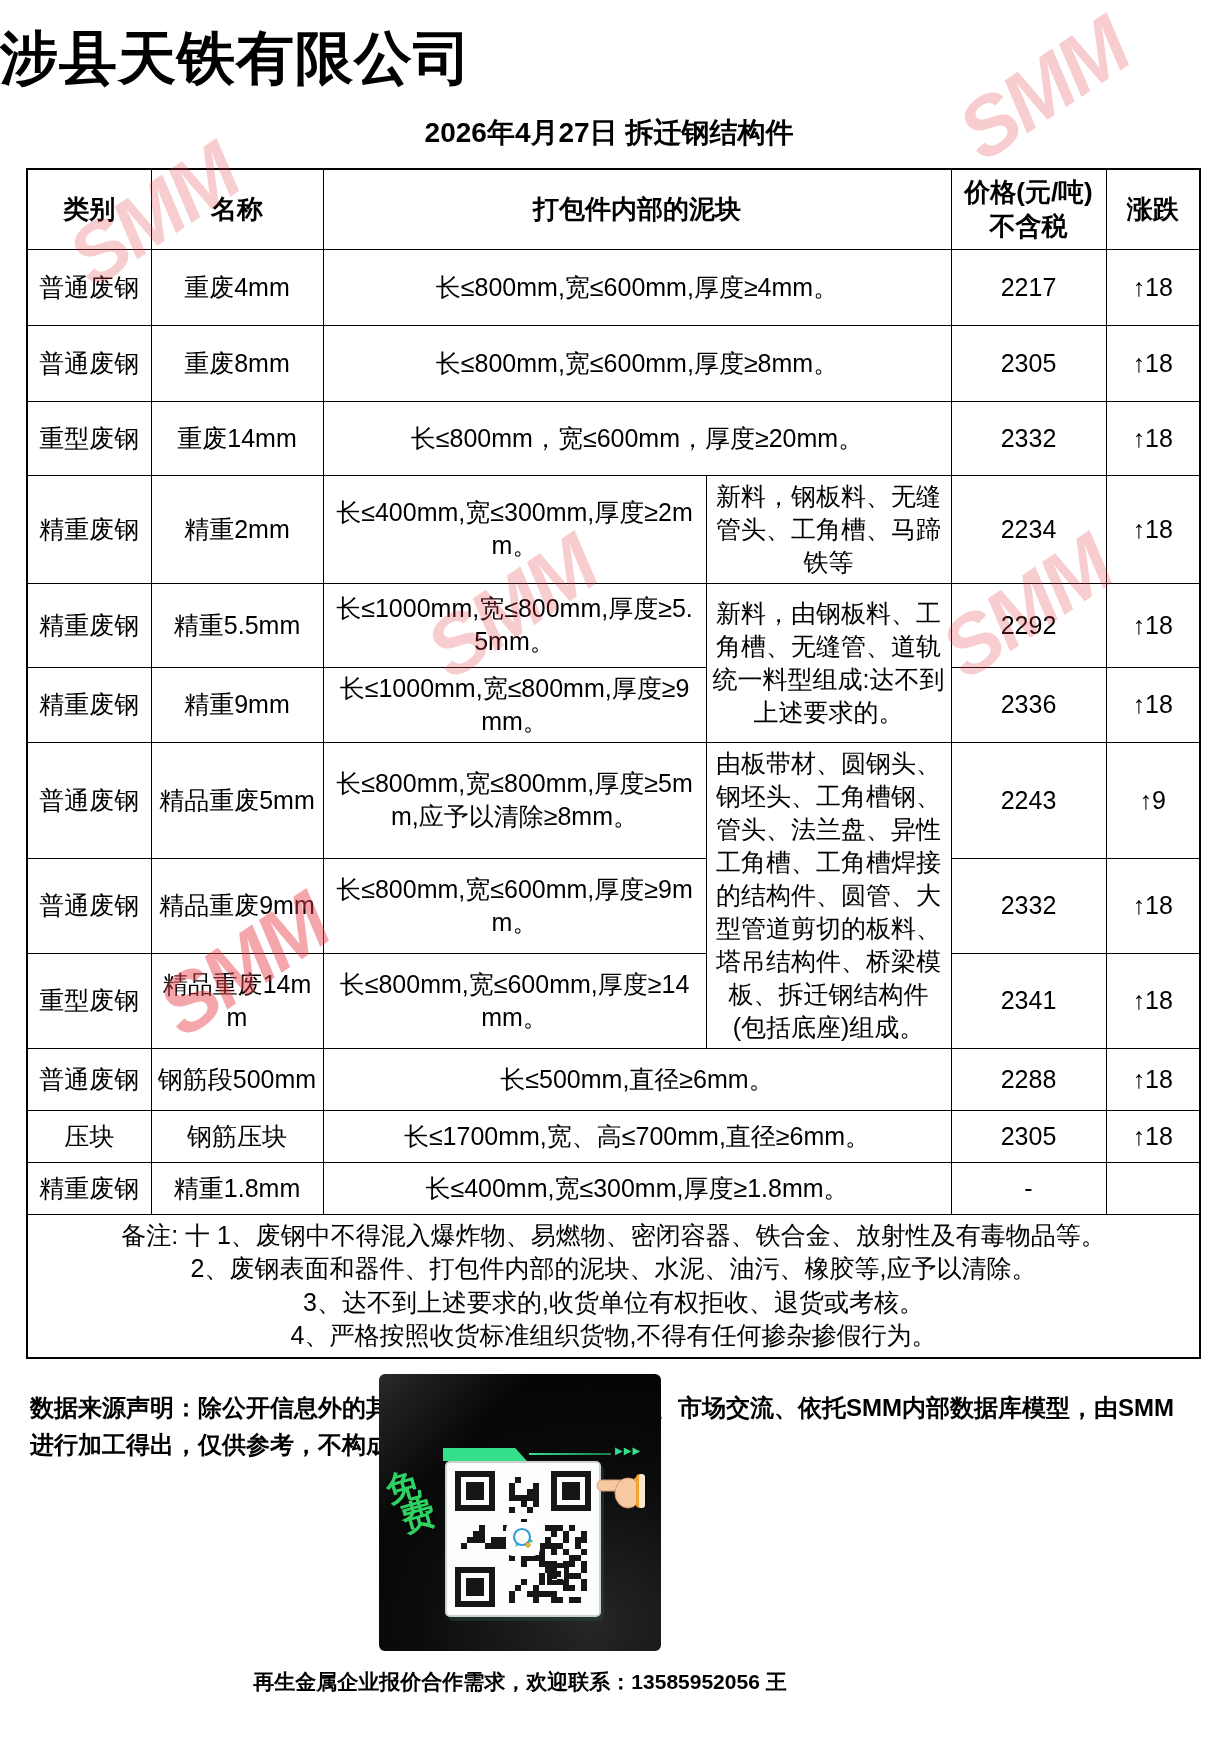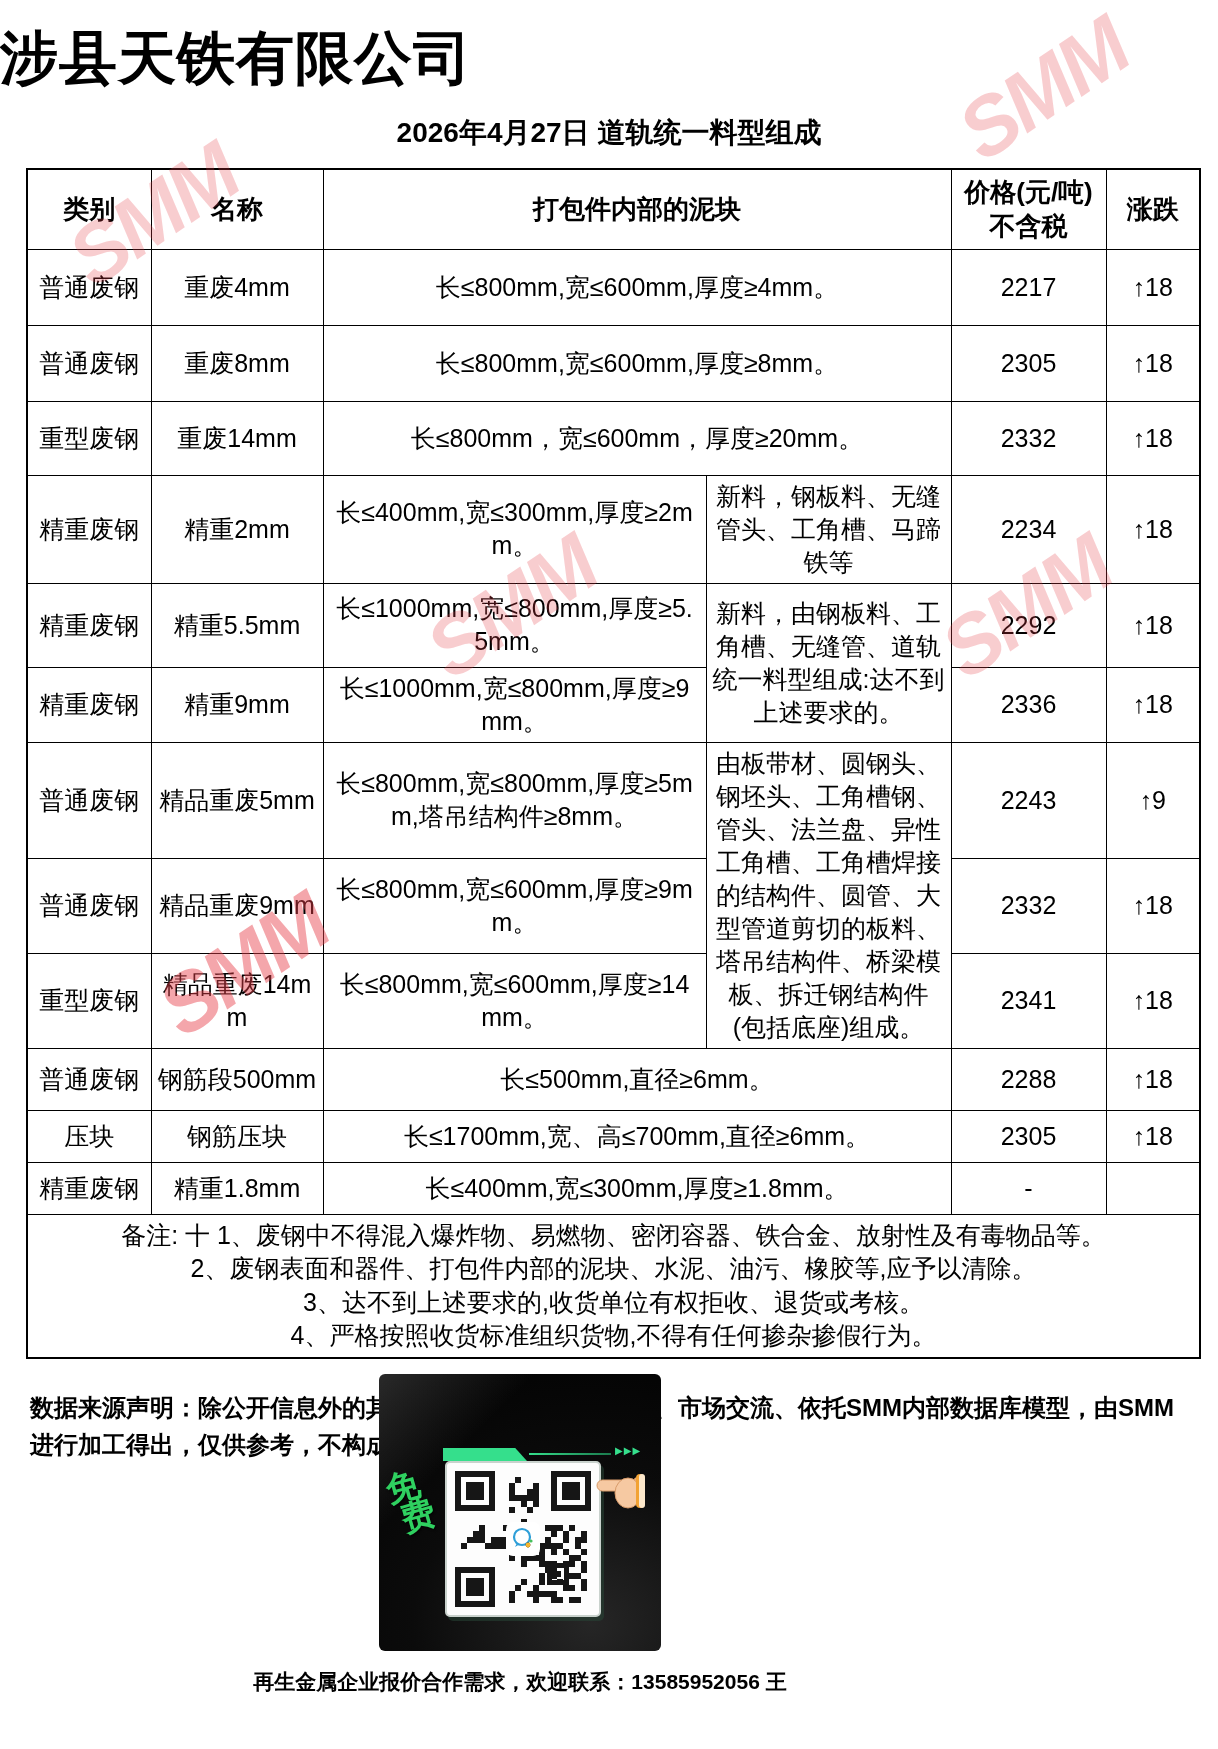--- a/index.html
+++ b/index.html
@@ -195,21 +195,21 @@
 </head>
 <body>
 
 <div class="wm wm1">SMM</div>
 <div class="wm wm2">SMM</div>
 <div class="wm wm3">SMM</div>
 <div class="wm wm4">SMM</div>
 <div class="wm wm5">SMM</div>
 
 <div class="company-title">涉县天铁有限公司</div>
-<div class="doc-subtitle">2026年4月27日 道轨统一料型组成</div>
+<div class="doc-subtitle">2026年4月27日 拆迁钢结构件</div>
 
 <table class="price">
   <colgroup>
     <col style="width:124px">
       <col style="width:172px">
       <col style="width:383px">
     <col style="width:245px">
       <col style="width:155px">
       <col style="width:94px">
   </colgroup>
@@ -264,21 +264,21 @@
   <tr class="r-d">
     <td>精重废钢</td>
     <td>精重9mm</td>
     <td>长≤1000mm,宽≤800mm,厚度≥9mm。</td>
     <td>2336</td>
     <td>↑18</td>
   </tr>
   <tr class="r-e">
     <td>普通废钢</td>
     <td>精品重废5mm</td>
-    <td>长≤800mm,宽≤800mm,厚度≥5mm,塔吊结构件≥8mm。</td>
+    <td>长≤800mm,宽≤800mm,厚度≥5mm,应予以清除≥8mm。</td>
     <td rowspan="3">由板带材、圆钢头、钢坯头、工角槽钢、管头、法兰盘、异性工角槽、工角槽焊接的结构件、圆管、大型管道剪切的板料、塔吊结构件、桥梁模板、拆迁钢结构件(包括底座)组成。</td>
     <td>2243</td>
     <td>↑9</td>
   </tr>
   <tr class="r-f">
     <td>普通废钢</td>
     <td>精品重废9mm</td>
     <td>长≤800mm,宽≤600mm,厚度≥9mm。</td>
     <td>2332</td>
     <td>↑18</td>

